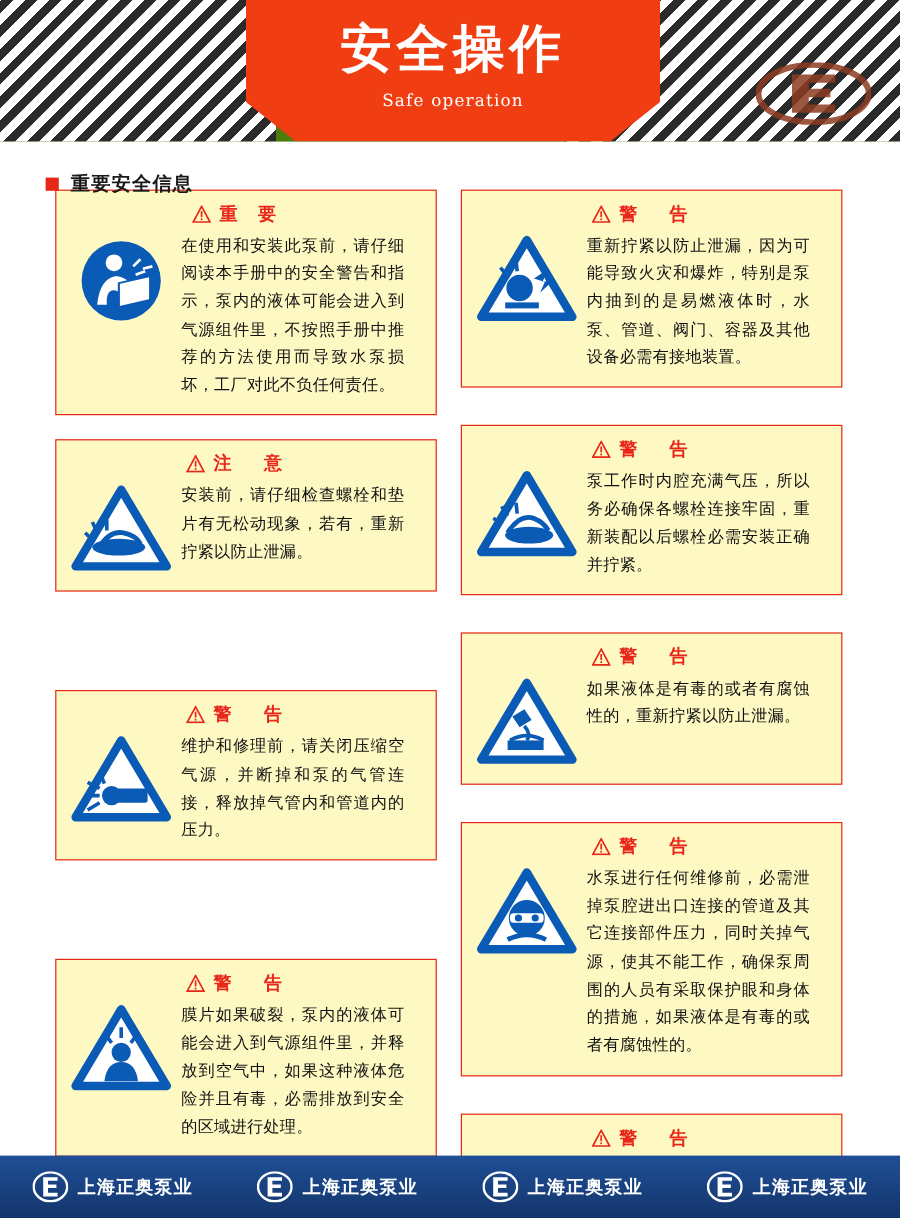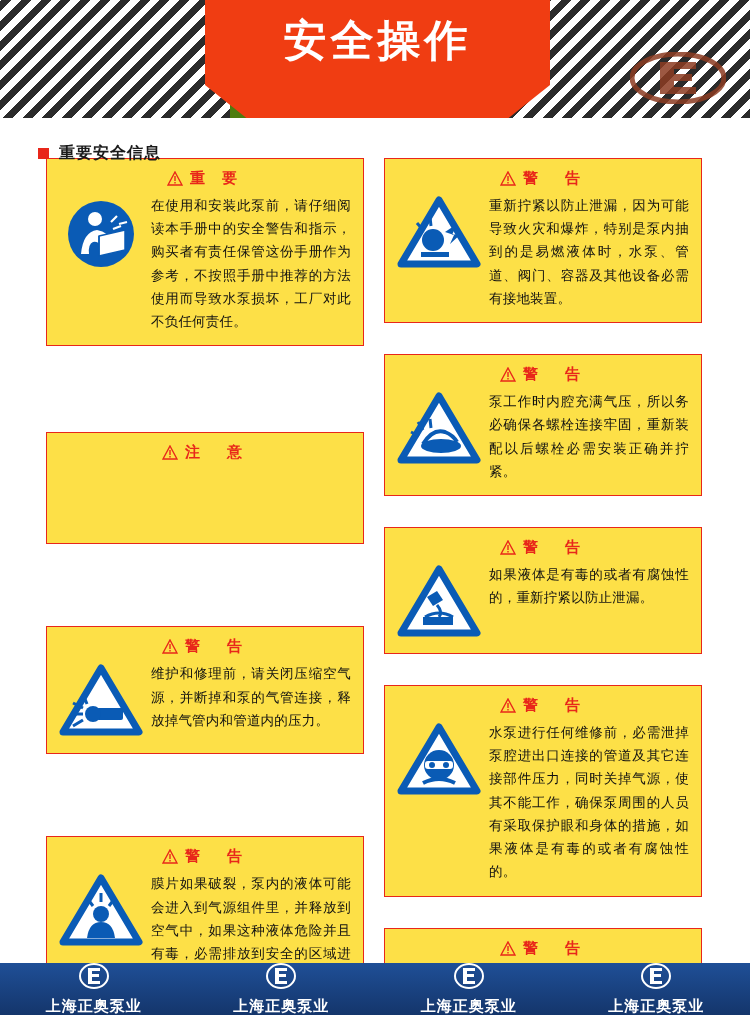--- a/index.html
+++ b/index.html
@@ -125,23 +125,23 @@
   }
   .col-right {
     margin-left: 20px;
     width: 318px;
     gap: 14px;
   }
 
   
   .card {
     border: 1px solid #e8271a;
-    background: #fde047;
+    background: #fef9c3;
     position: relative;
-    padding: 10px 12px 12px 12px;
+    padding: 10px 26px 12px 12px;
     box-sizing: border-box;
   }
   .card-head {
     text-align: center;
     color: #e8271a;
     font-size: 15px;
     font-weight: bold;
     letter-spacing: 6px;
     margin-bottom: 4px;
     display: flex;
@@ -187,21 +187,20 @@
     background: linear-gradient(180deg, #1f4f97 0%, #14356b 100%);
     display: flex;
     align-items: center;
     justify-content: space-around;
     z-index: 6;
   }
   .footer-item {
     display: flex;
     align-items: center;
     gap: 8px;
-    flex-direction: column;
   }
   .footer-logo {
     width: 30px;
     height: 26px;
   }
   .footer-text {
     color: #ffffff;
     font-size: 15px;
     font-weight: bold;
     letter-spacing: 1px;
@@ -209,20 +208,21 @@
   }
 </style>
 </head>
 <body>
 
 <div class="header">
   <div class="header-stripes-left"></div>
   <div class="header-stripes-right"></div>
   <div class="header-center"></div>
   <div class="header-title">安全操作</div>
+  <div class="header-subtitle">Safe operation</div>
   <svg class="header-logo" viewBox="0 0 96 52">
     <ellipse cx="48" cy="26" rx="46" ry="24" fill="none" stroke="#8c3c22" stroke-width="5"></ellipse>
     <path d="M30 10 L66 10 L66 17 L44 17 L44 22 L62 22 L62 29 L44 29 L44 35 L66 35 L66 42 L30 42 Z" fill="#8c3c22"></path>
   </svg>
 </div>
 
 <div class="section-title-row">
   <span class="section-bullet"></span>
   <span class="section-title">重要安全信息</span>
 </div>
@@ -246,34 +246,45 @@
         <div class="card-icon">
           <svg viewBox="0 0 84 80" width="84" height="80">
             <circle cx="42" cy="42" r="33" fill="#0a5bb5"></circle>
             <circle cx="36" cy="27" r="7" fill="#ffffff"></circle>
             <path d="M22 62 q2 -22 16 -24 q12 2 14 12 l-10 4 q-3 -5 -8 -4 q-5 2 -4 12 Z" fill="#ffffff"></path>
             <path d="M40 44 L66 38 L66 58 L40 64 Z" fill="#ffffff" stroke="#0a5bb5" stroke-width="1.5"></path>
             <path d="M40 44 L40 64" stroke="#0a5bb5" stroke-width="1.5"></path>
             <path d="M52 30 L58 24 M60 32 L68 30 M54 37 L62 34" stroke="#ffffff" stroke-width="2.2" fill="none"></path>
           </svg>
         </div>
-        <div class="card-text">在使用和安装此泵前，请仔细阅读本手册中的安全警告和指示，购买者有责任保管这份手册作为参考，不按照手册中推荐的方法使用而导致水泵损坏，工厂对此不负任何责任。</div>
-      </div>
-    </div>
-
-    <div class="card" style="min-height:112px;margin-top:66px;">
+        <div class="card-text">在使用和安装此泵前，请仔细阅读本手册中的安全警告和指示，泵内的液体可能会进入到气源组件里，不按照手册中推荐的方法使用而导致水泵损坏，工厂对此不负任何责任。</div>
+      </div>
+    </div>
+
+    <div class="card" style="min-height:112px;">
       <div class="card-head">
         <span class="warn-tri">
           <svg viewBox="0 0 16 15" width="16" height="15">
               <polygon points="8,1 15,14 1,14" fill="none" stroke="#e8271a" stroke-width="1.4"></polygon>
               <rect x="7.3" y="5" width="1.4" height="5" fill="#e8271a"></rect>
               <rect x="7.3" y="11" width="1.4" height="1.5" fill="#e8271a"></rect>
             </svg>
         </span>
         <span>注　意</span>
+      </div>
+      <div class="card-body">
+        <div class="card-icon">
+          <svg viewBox="0 0 84 80" width="84" height="80">
+            <polygon points="42,8 80,72 4,72" fill="#ffffff" stroke="#0a5bb5" stroke-width="7" stroke-linejoin="round"></polygon>
+            <ellipse cx="40" cy="56" rx="22" ry="7" fill="#0a5bb5"></ellipse>
+            <path d="M24 56 q8 -14 20 -12 q10 2 14 9" fill="none" stroke="#0a5bb5" stroke-width="4"></path>
+            <path d="M18 50 l-6 -6 M22 44 l-4 -9 M30 42 l0 -9" stroke="#0a5bb5" stroke-width="3"></path>
+          </svg>
+        </div>
+        <div class="card-text">安装前，请仔细检查螺栓和垫片有无松动现象，若有，重新拧紧以防止泄漏。</div>
       </div>
     </div>
 
     <div class="card" style="min-height:128px;margin-top:62px;">
       <div class="card-head">
         <span class="warn-tri">
           <svg viewBox="0 0 16 15" width="16" height="15">
               <polygon points="8,1 15,14 1,14" fill="none" stroke="#e8271a" stroke-width="1.4"></polygon>
               <rect x="7.3" y="5" width="1.4" height="5" fill="#e8271a"></rect>
               <rect x="7.3" y="11" width="1.4" height="1.5" fill="#e8271a"></rect>

